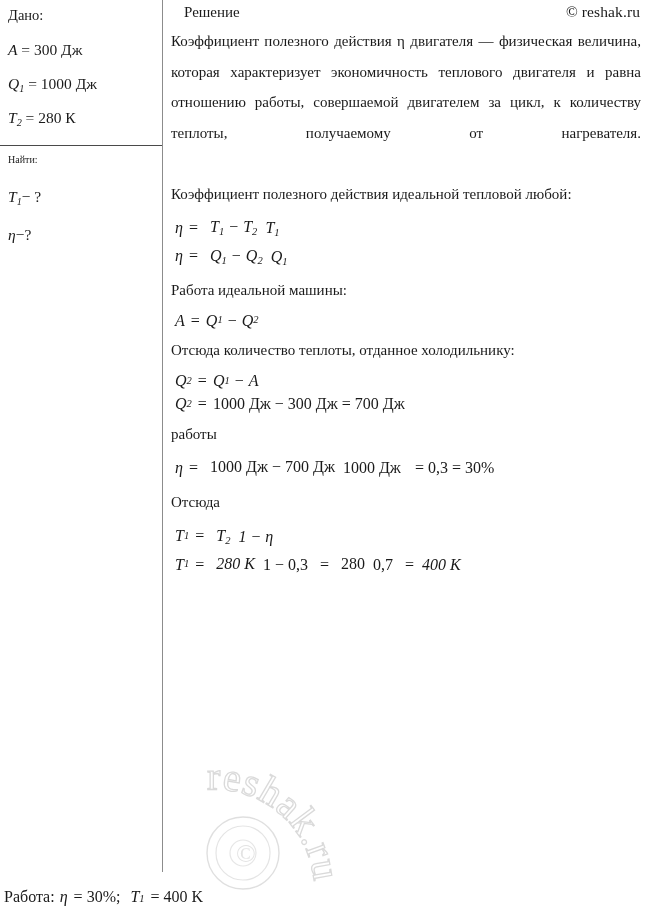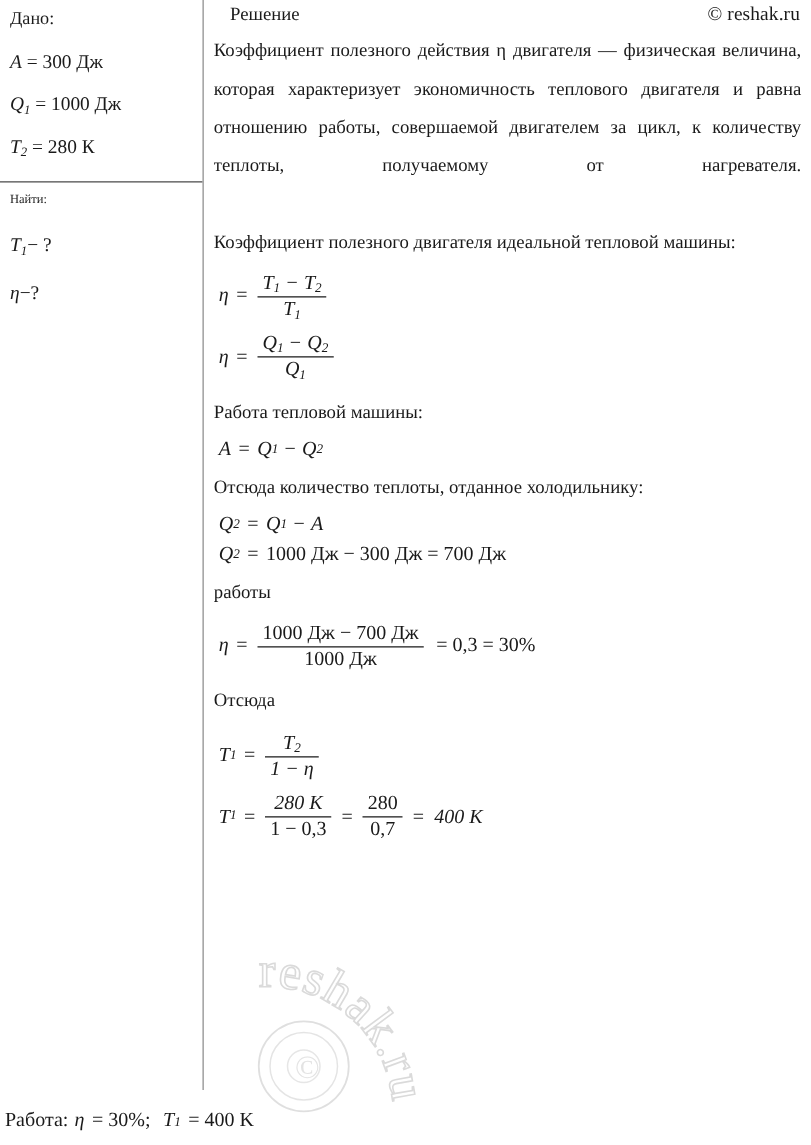--- a/index.html
+++ b/index.html
@@ -141,21 +141,21 @@
     font-size: 0.66em;
     font-style: italic;
     vertical-align: -0.28em;
     line-height: 0;
   }
   .op { padding: 0 5px; font-style: normal; }
   .eq { padding: 0 6px; font-style: normal; }
 
   .frac {
     display: inline-flex;
-    flex-direction: column;
+    flex-direction: row;
     align-items: center;
     vertical-align: middle;
     margin: 0 2px;
   }
   .frac .num {
     padding: 0 4px 1px 4px;
     font-size: 16px;
   }
   .frac .bar {
     width: 100%;
@@ -245,21 +245,21 @@
 
   <div id="solution-col">
 
     <div class="sol-head-row">
       <div id="sol-title">Решение</div>
       <div id="copyright">© reshak.ru</div>
     </div>
 
     <p class="para jfull">Коэффициент полезного действия η двигателя — физическая величина, которая характеризует экономичность теплового двигателя и равна отношению работы, совершаемой двигателем за цикл, к количеству теплоты, получаемому от нагревателя.</p>
 
-    <p class="para left">Коэффициент полезного двигателя идеальной тепловой машины:</p>
+    <p class="para left">Коэффициент полезного действия идеальной тепловой любой:</p>
 
     <div class="math math-row tall">
       <span class="var">η</span>
       <span class="eq">=</span>
       <span class="frac">
         <span class="num">
           <span class="var">T</span><sub>1</sub><span class="op">−</span><span class="var">T</span><sub>2</sub>
         </span>
         <span class="bar"></span>
         <span class="den">
@@ -276,21 +276,21 @@
         <span class="num">
           <span class="var">Q</span><sub>1</sub><span class="op">−</span><span class="var">Q</span><sub>2</sub>
         </span>
         <span class="bar"></span>
         <span class="den">
           <span class="var">Q</span><sub>1</sub>
         </span>
       </span>
     </div>
 
-    <p class="para left">Работа тепловой машины:</p>
+    <p class="para left">Работа идеальной машины:</p>
 
     <div class="math math-row">
       <span class="var">A</span>
       <span class="eq">=</span>
       <span class="var">Q</span>
         <sub>1</sub>
       <span class="op">−</span>
       <span class="var">Q</span>
         <sub>2</sub>
     </div>

